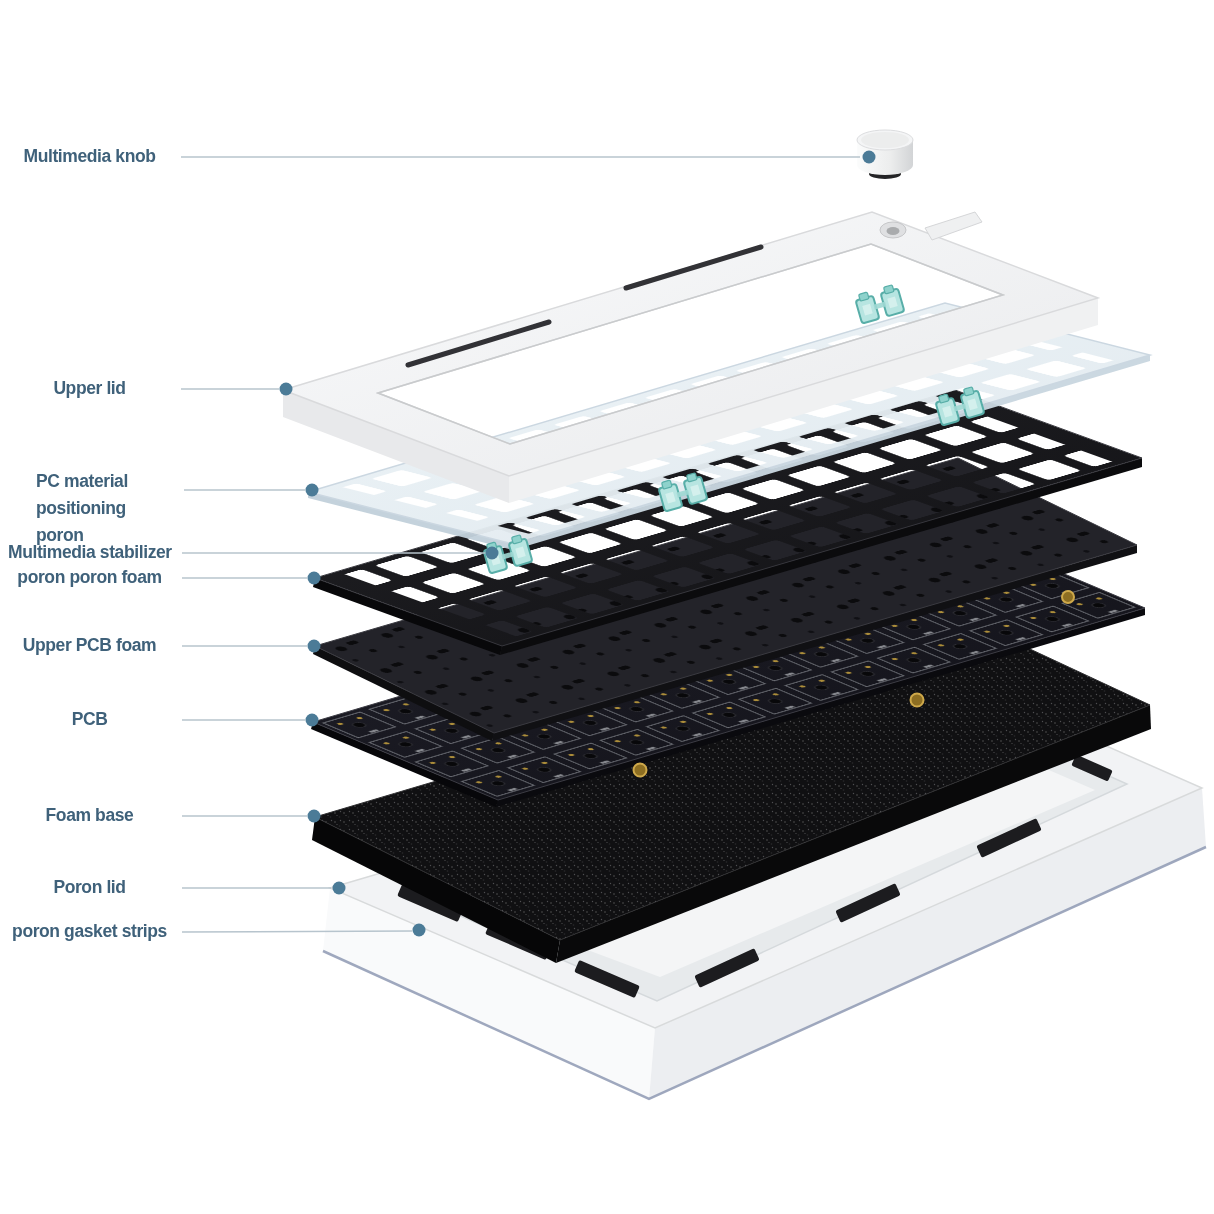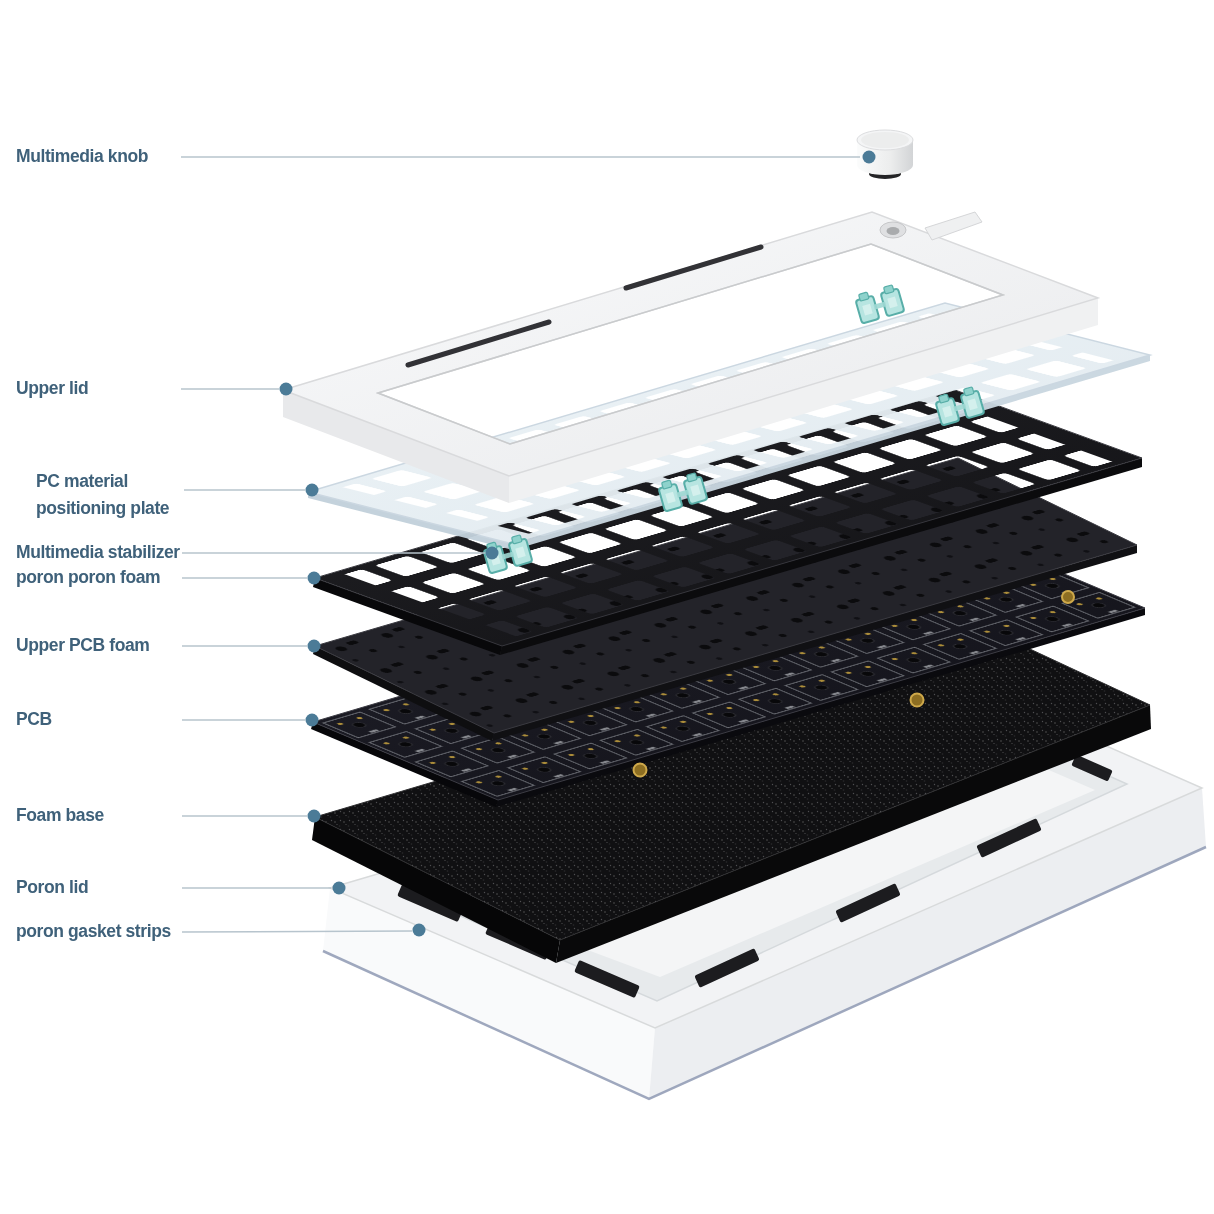--- a/index.html
+++ b/index.html
@@ -1,20 +1,20 @@
 <!DOCTYPE html>
 <html><head>
 <meta charset="utf-8">
 <title>Exploded view diagram</title>
 <style>
   html,body{margin:0;padding:0;background:#ffffff;}
   #stage{position:relative;width:1214px;height:1214px;background:#ffffff;overflow:hidden;
          font-family:"Liberation Sans","DejaVu Sans",sans-serif;}
   #art{position:absolute;left:0;top:0;width:1214px;height:1214px;}
-  .lbl{position:absolute;left:16px;width:163px;text-align:left;color:#3f617a;
+  .lbl{position:absolute;left:8px;width:163px;text-align:center;color:#3f617a;
        font-size:17.5px;font-weight:bold;line-height:25px;letter-spacing:-0.4px;
        white-space:nowrap;}
   .lbl.two{left:36px;width:134px;text-align:left;white-space:normal;line-height:27px;}
 </style>
 </head>
 <body>
 
 <div id="stage">
 
 <svg id="art" viewBox="0 0 1214 1214">
@@ -212,21 +212,21 @@
     <circle cx="314" cy="646" r="6.5"></circle>
     <circle cx="312" cy="720" r="6.5"></circle>
     <circle cx="314" cy="816" r="6.5"></circle>
     <circle cx="339" cy="888" r="6.5"></circle>
     <circle cx="419" cy="930" r="6.5"></circle>
   </g>
 </svg>
 
   <div class="lbl" style="top:144px">Multimedia knob</div>
   <div class="lbl" style="top:376px">Upper lid</div>
-  <div class="lbl two" style="top:468px">PC material positioning plate</div>
+  <div class="lbl two" style="top:468px">PC material positioning poron</div>
   <div class="lbl" style="top:540px">Multimedia stabilizer</div>
   <div class="lbl" style="top:565px">poron poron foam</div>
   <div class="lbl" style="top:633px">Upper PCB foam</div>
   <div class="lbl" style="top:707px">PCB</div>
   <div class="lbl" style="top:803px">Foam base</div>
   <div class="lbl" style="top:875px">Poron lid</div>
   <div class="lbl" style="top:919px">poron gasket strips</div>
 
 </div>
 

